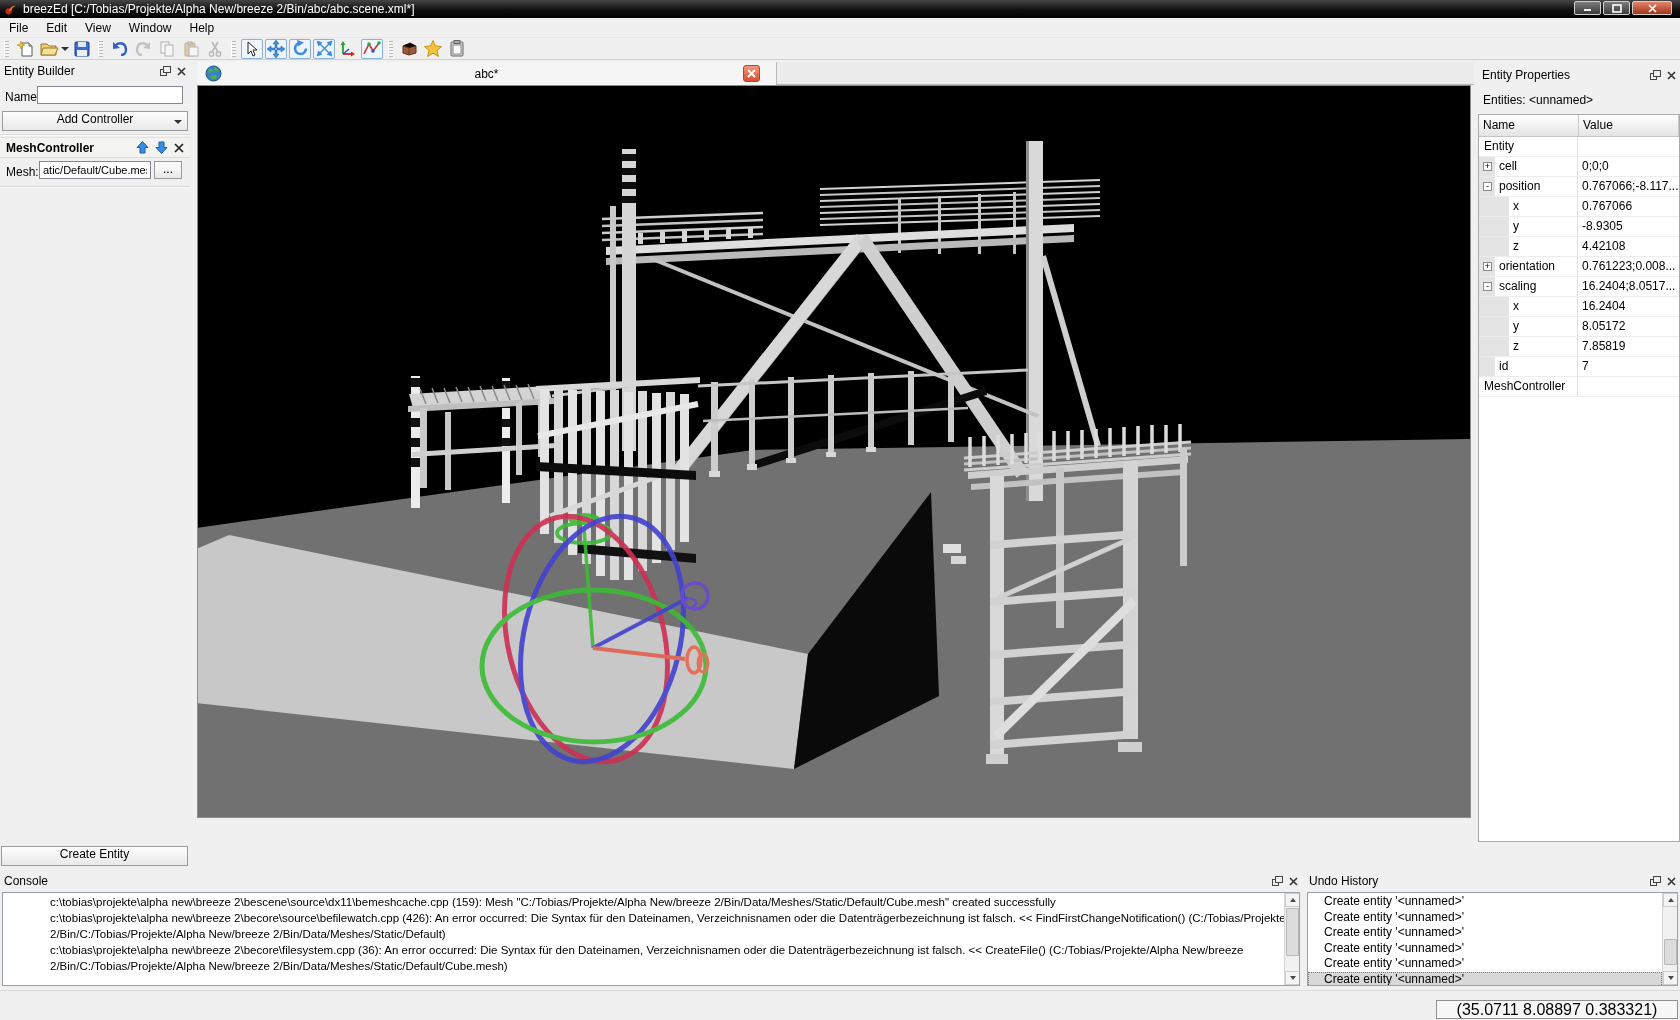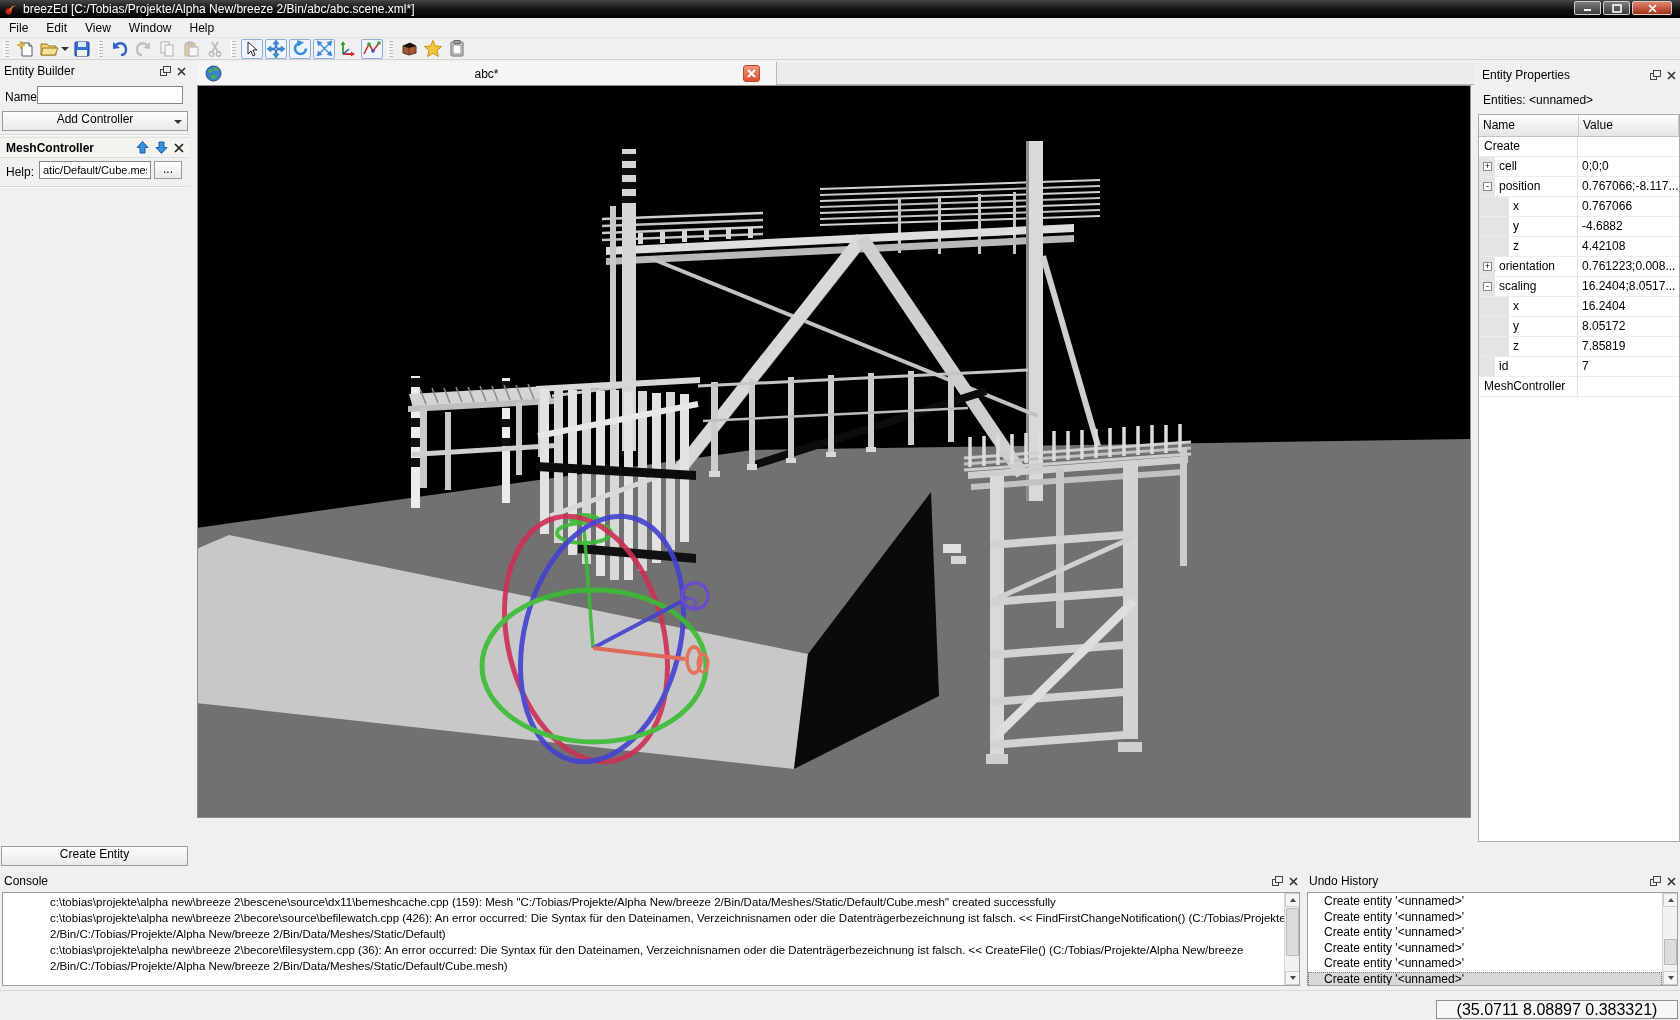--- a/index.html
+++ b/index.html
@@ -310,21 +310,21 @@
         <path d="M6.5,0.5 L12,6.5 H9 V12 H4 V6.5 H1 Z" fill="#3b8de0" stroke="#1a5fa8"></path>
       </svg>
       <svg width="13" height="13" viewBox="0 0 13 13">
         <path d="M6.5,12.5 L1,6.5 H4 V1 H9 V6.5 H12 Z" fill="#3b8de0" stroke="#1a5fa8"></path>
       </svg>
       <svg width="10" height="10" viewBox="0 0 10 10">
         <path d="M1,1 L9,9 M9,1 L1,9" stroke="#222" stroke-width="1.7"></path>
       </svg>
     </span>
   </div>
-  <span class="eb-label" style="left:6px; top:103px;">Help:</span>
+  <span class="eb-label" style="left:6px; top:103px;">Mesh:</span>
   <input class="text-input" style="left: 39px; top: 99px; width: 112px; height: 18px; text-align: right;" value="atic/Default/Cube.mesh">
   <div class="btn" style="left:154px; top:99px; width:28px; height:18px;">
     <span>...</span>
   </div>
   <div class="sep-h" style="top:124px;"></div>
   <div class="btn" style="left:1px; top:784px; width:187px; height:20px;">
     <span>Create Entity</span>
   </div>
 </div>
 
@@ -541,21 +541,21 @@
   <div class="prop-table">
     <div class="prop-header">
       <div class="hc name">Name</div>
       <div class="hc value">Value</div>
     </div>
     <div>
 
     <div class="prop-row row-group">
         <div class="prop-name">
           
-          <span class="pname">Create</span>
+          <span class="pname">Entity</span>
         </div>
         <div class="prop-value"></div>
       </div>
         <div class="prop-row row-l1">
         <div class="prop-name">
           <span class="expander">+</span>
           <span class="pname">cell</span>
         </div>
         <div class="prop-value">0;0;0</div>
       </div>
@@ -571,21 +571,21 @@
           
           <span class="pname">x</span>
         </div>
         <div class="prop-value">0.767066</div>
       </div>
         <div class="prop-row row-l2">
         <div class="prop-name">
           
           <span class="pname">y</span>
         </div>
-        <div class="prop-value">-4.6882</div>
+        <div class="prop-value">-8.9305</div>
       </div>
         <div class="prop-row row-l2">
         <div class="prop-name">
           
           <span class="pname">z</span>
         </div>
         <div class="prop-value">4.42108</div>
       </div>
         <div class="prop-row row-l1">
         <div class="prop-name">

